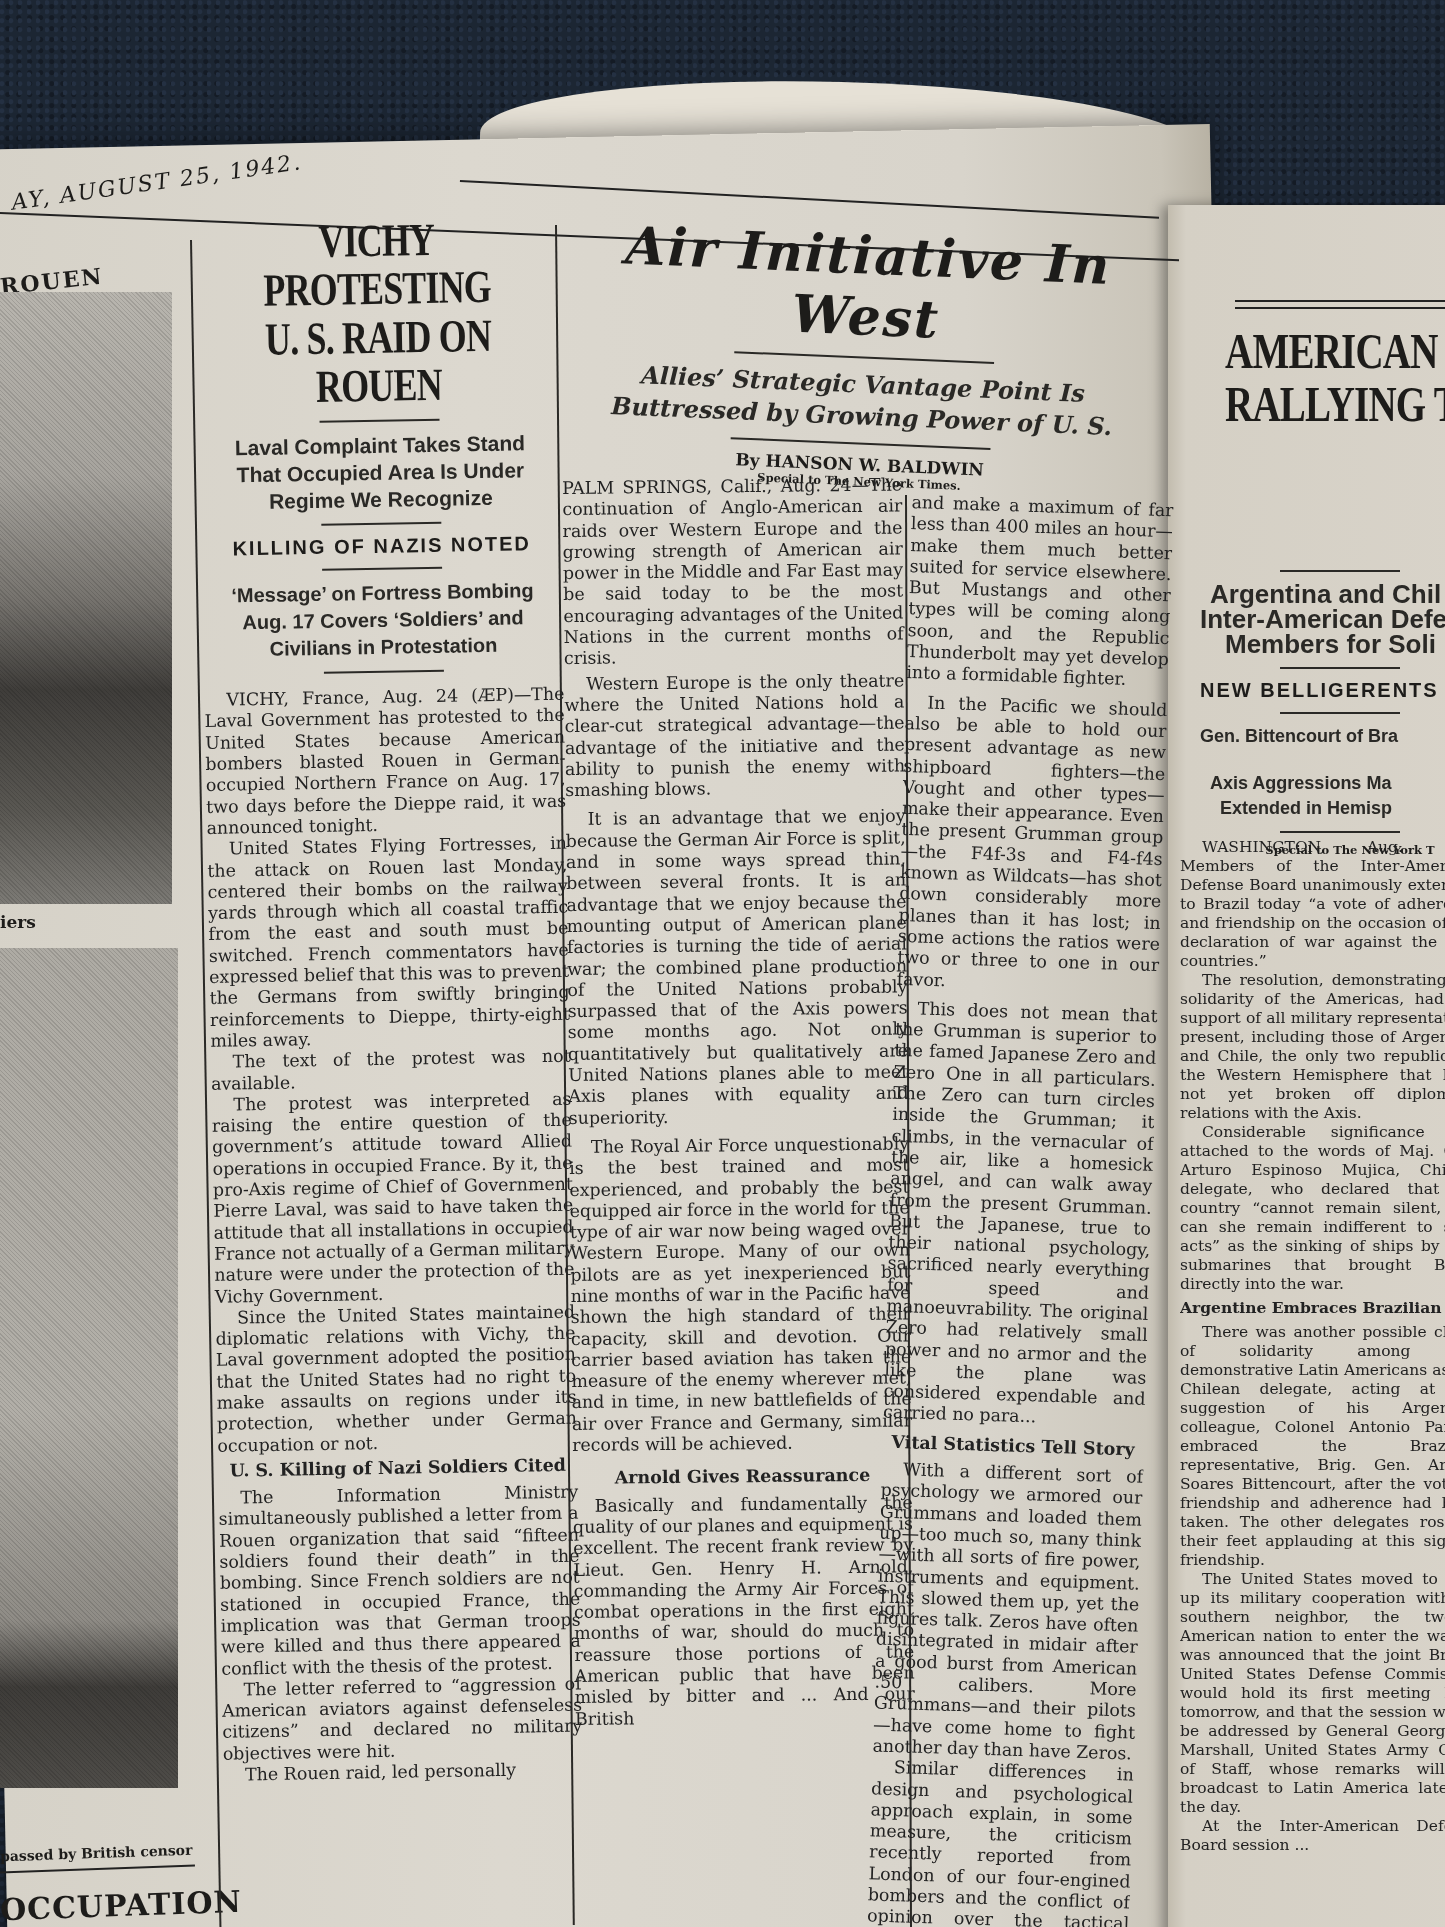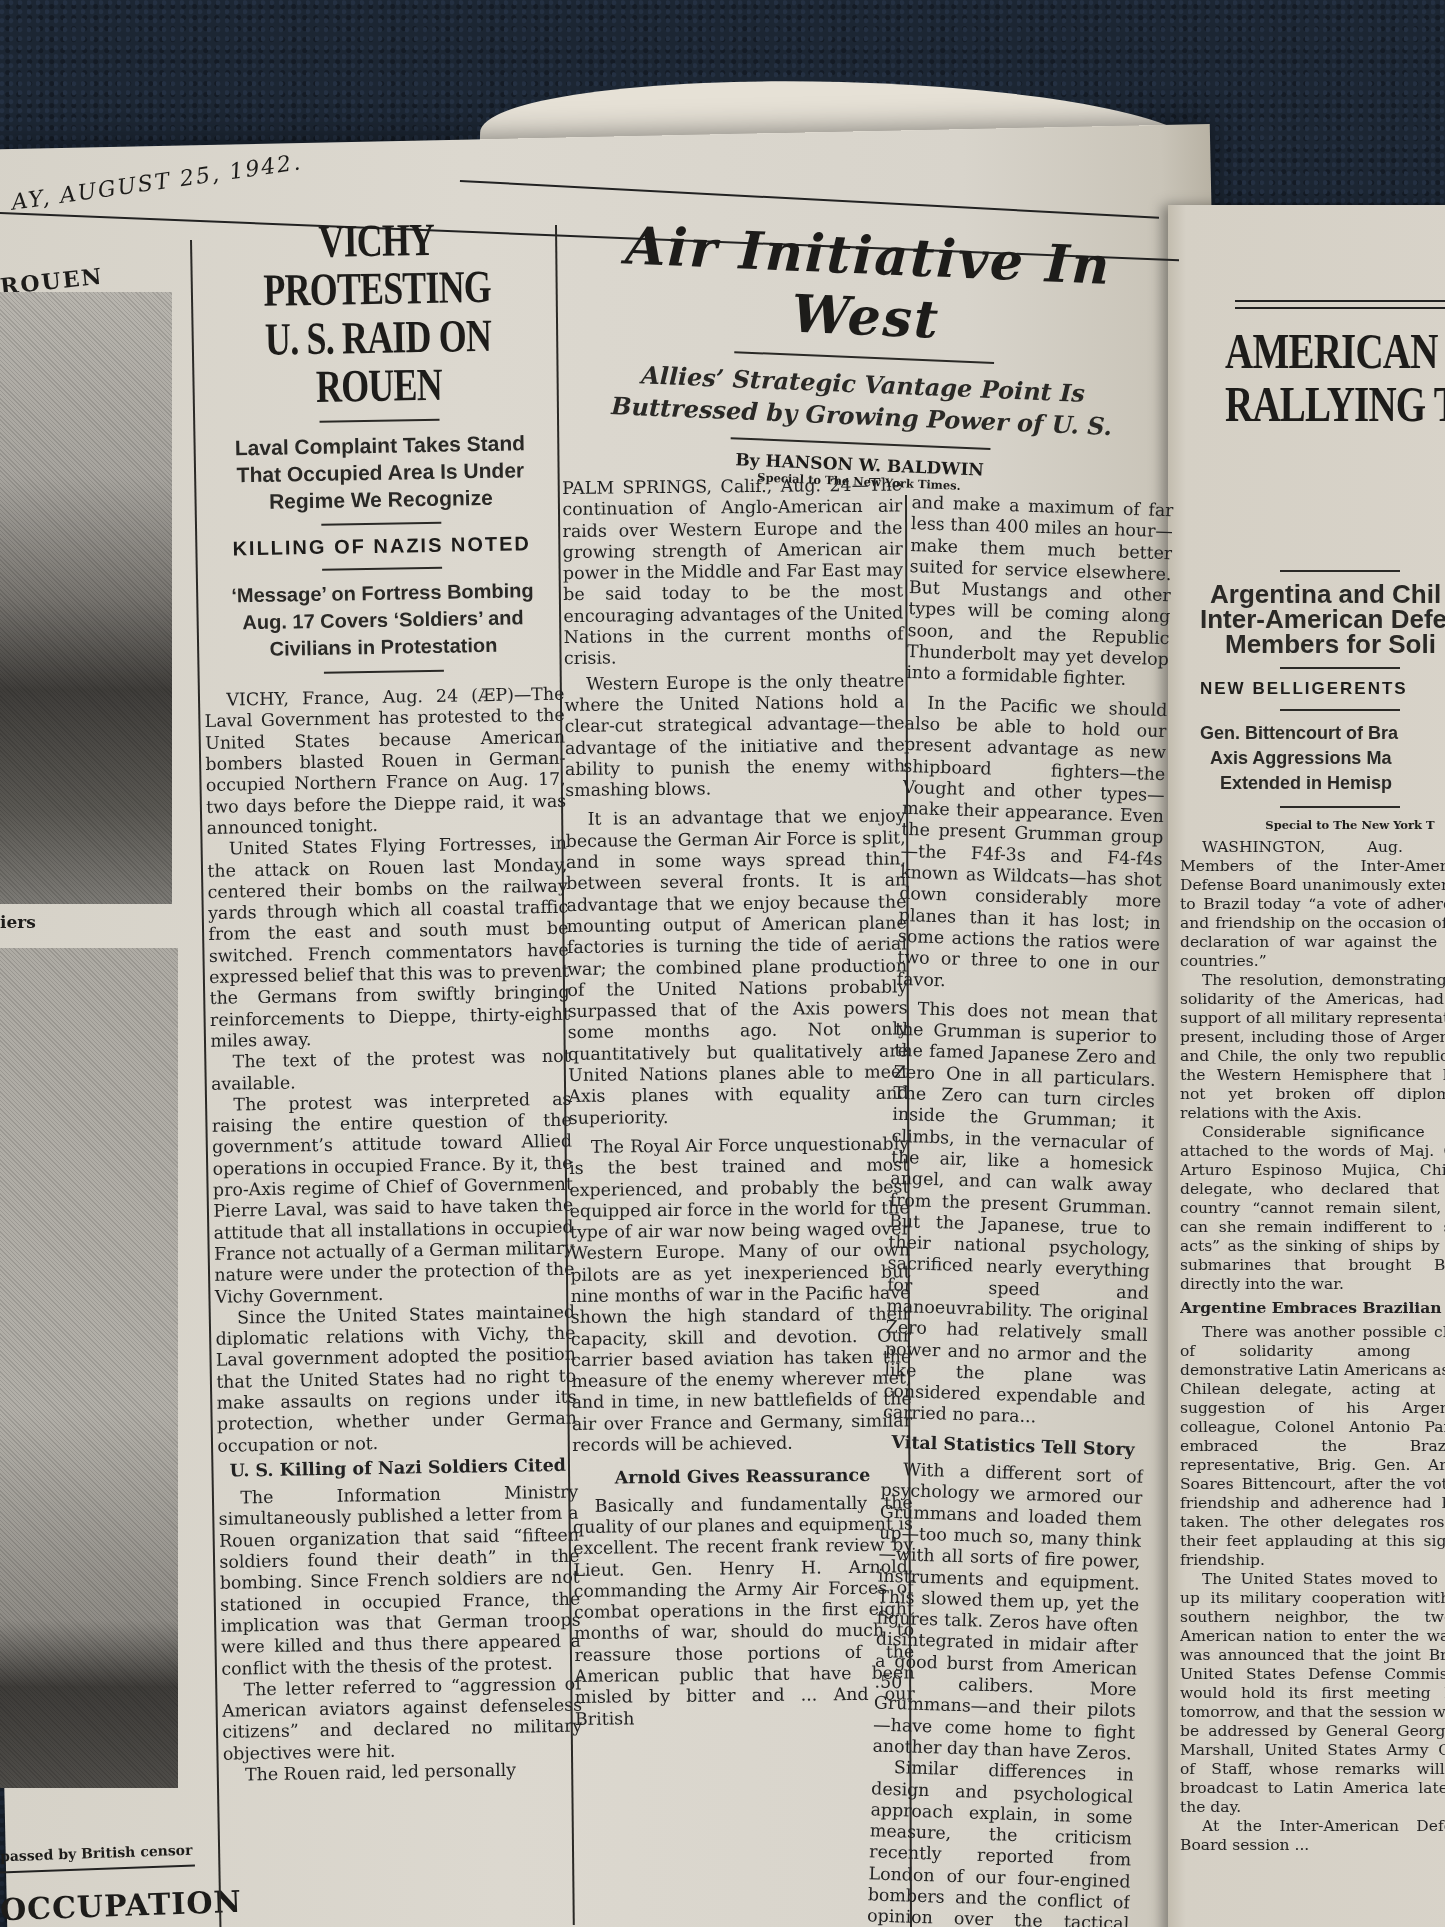--- a/index.html
+++ b/index.html
@@ -173,25 +173,25 @@
   </div>
 </div>
 <div class="col" style="left:1180px;top:560px;width:265px;overflow:hidden;">
   <div class="short-rule" style="width:120px;margin-left:100px;"></div>
   <div class="deck" style="font-size:26px;line-height:25px;text-align:left;white-space:nowrap;">
     <div style="padding-left:30px;">Argentina and Chil</div>
     <div style="padding-left:20px;">Inter-American Defe</div>
     <div style="padding-left:45px;">Members for Soli</div>
   </div>
   <div class="short-rule" style="width:120px;margin-left:100px;"></div>
-  <div class="deck-caps" style="font-size:17px;text-align:left;padding-left:20px;white-space:nowrap;">NEW BELLIGERENTS</div>
+  <div class="deck-caps" style="font-size:20px;text-align:left;padding-left:20px;white-space:nowrap;">NEW BELLIGERENTS</div>
   <div class="short-rule" style="width:120px;margin-left:100px;"></div>
   <div class="deck" style="font-size:18px;line-height:25px;text-align:left;white-space:nowrap;">
     <div style="padding-left:20px;">Gen. Bittencourt of Bra</div>
-    <div style="padding-left:30px;">Axis Aggressions Ma</div>
+    <div style="padding-left:30px;margin-top:22px;">Axis Aggressions Ma</div>
     <div style="padding-left:40px;">Extended in Hemisp</div>
   </div>
   <div class="short-rule" style="width:120px;margin-left:100px;"></div>
   <div class="special" style="text-align:center;padding-left:75px;white-space:nowrap;">Special to The New York T</div>
 </div>
 <div class="col body" style="left:1180px;top:838px;width:300px;font-size:15.5px;line-height:19px;overflow:hidden;height:1090px;clip-path:inset(0 35px 0 0);">
   <p>WASHINGTON, Aug. 24—Members of the Inter-American Defense Board unanimously extended to Brazil today “a vote of adherence and friendship on the occasion of her declaration of war against the Axis countries.”</p>
   <p>The resolution, demonstrating the solidarity of the Americas, had the support of all military representatives present, including those of Argentina and Chile, the only two republics of the Western Hemisphere that have not yet broken off diplomatic relations with the Axis.</p>
   <p>Considerable significance was attached to the words of Maj. Gen. Arturo Espinoso Mujica, Chilean delegate, who declared that his country “cannot remain silent, nor can she remain indifferent to such acts” as the sinking of ships by Axis submarines that brought Brazil directly into the war.</p>
   <div class="subhead" style="text-align:left;font-size:15.5px;">Argentine Embraces Brazilian</div>

